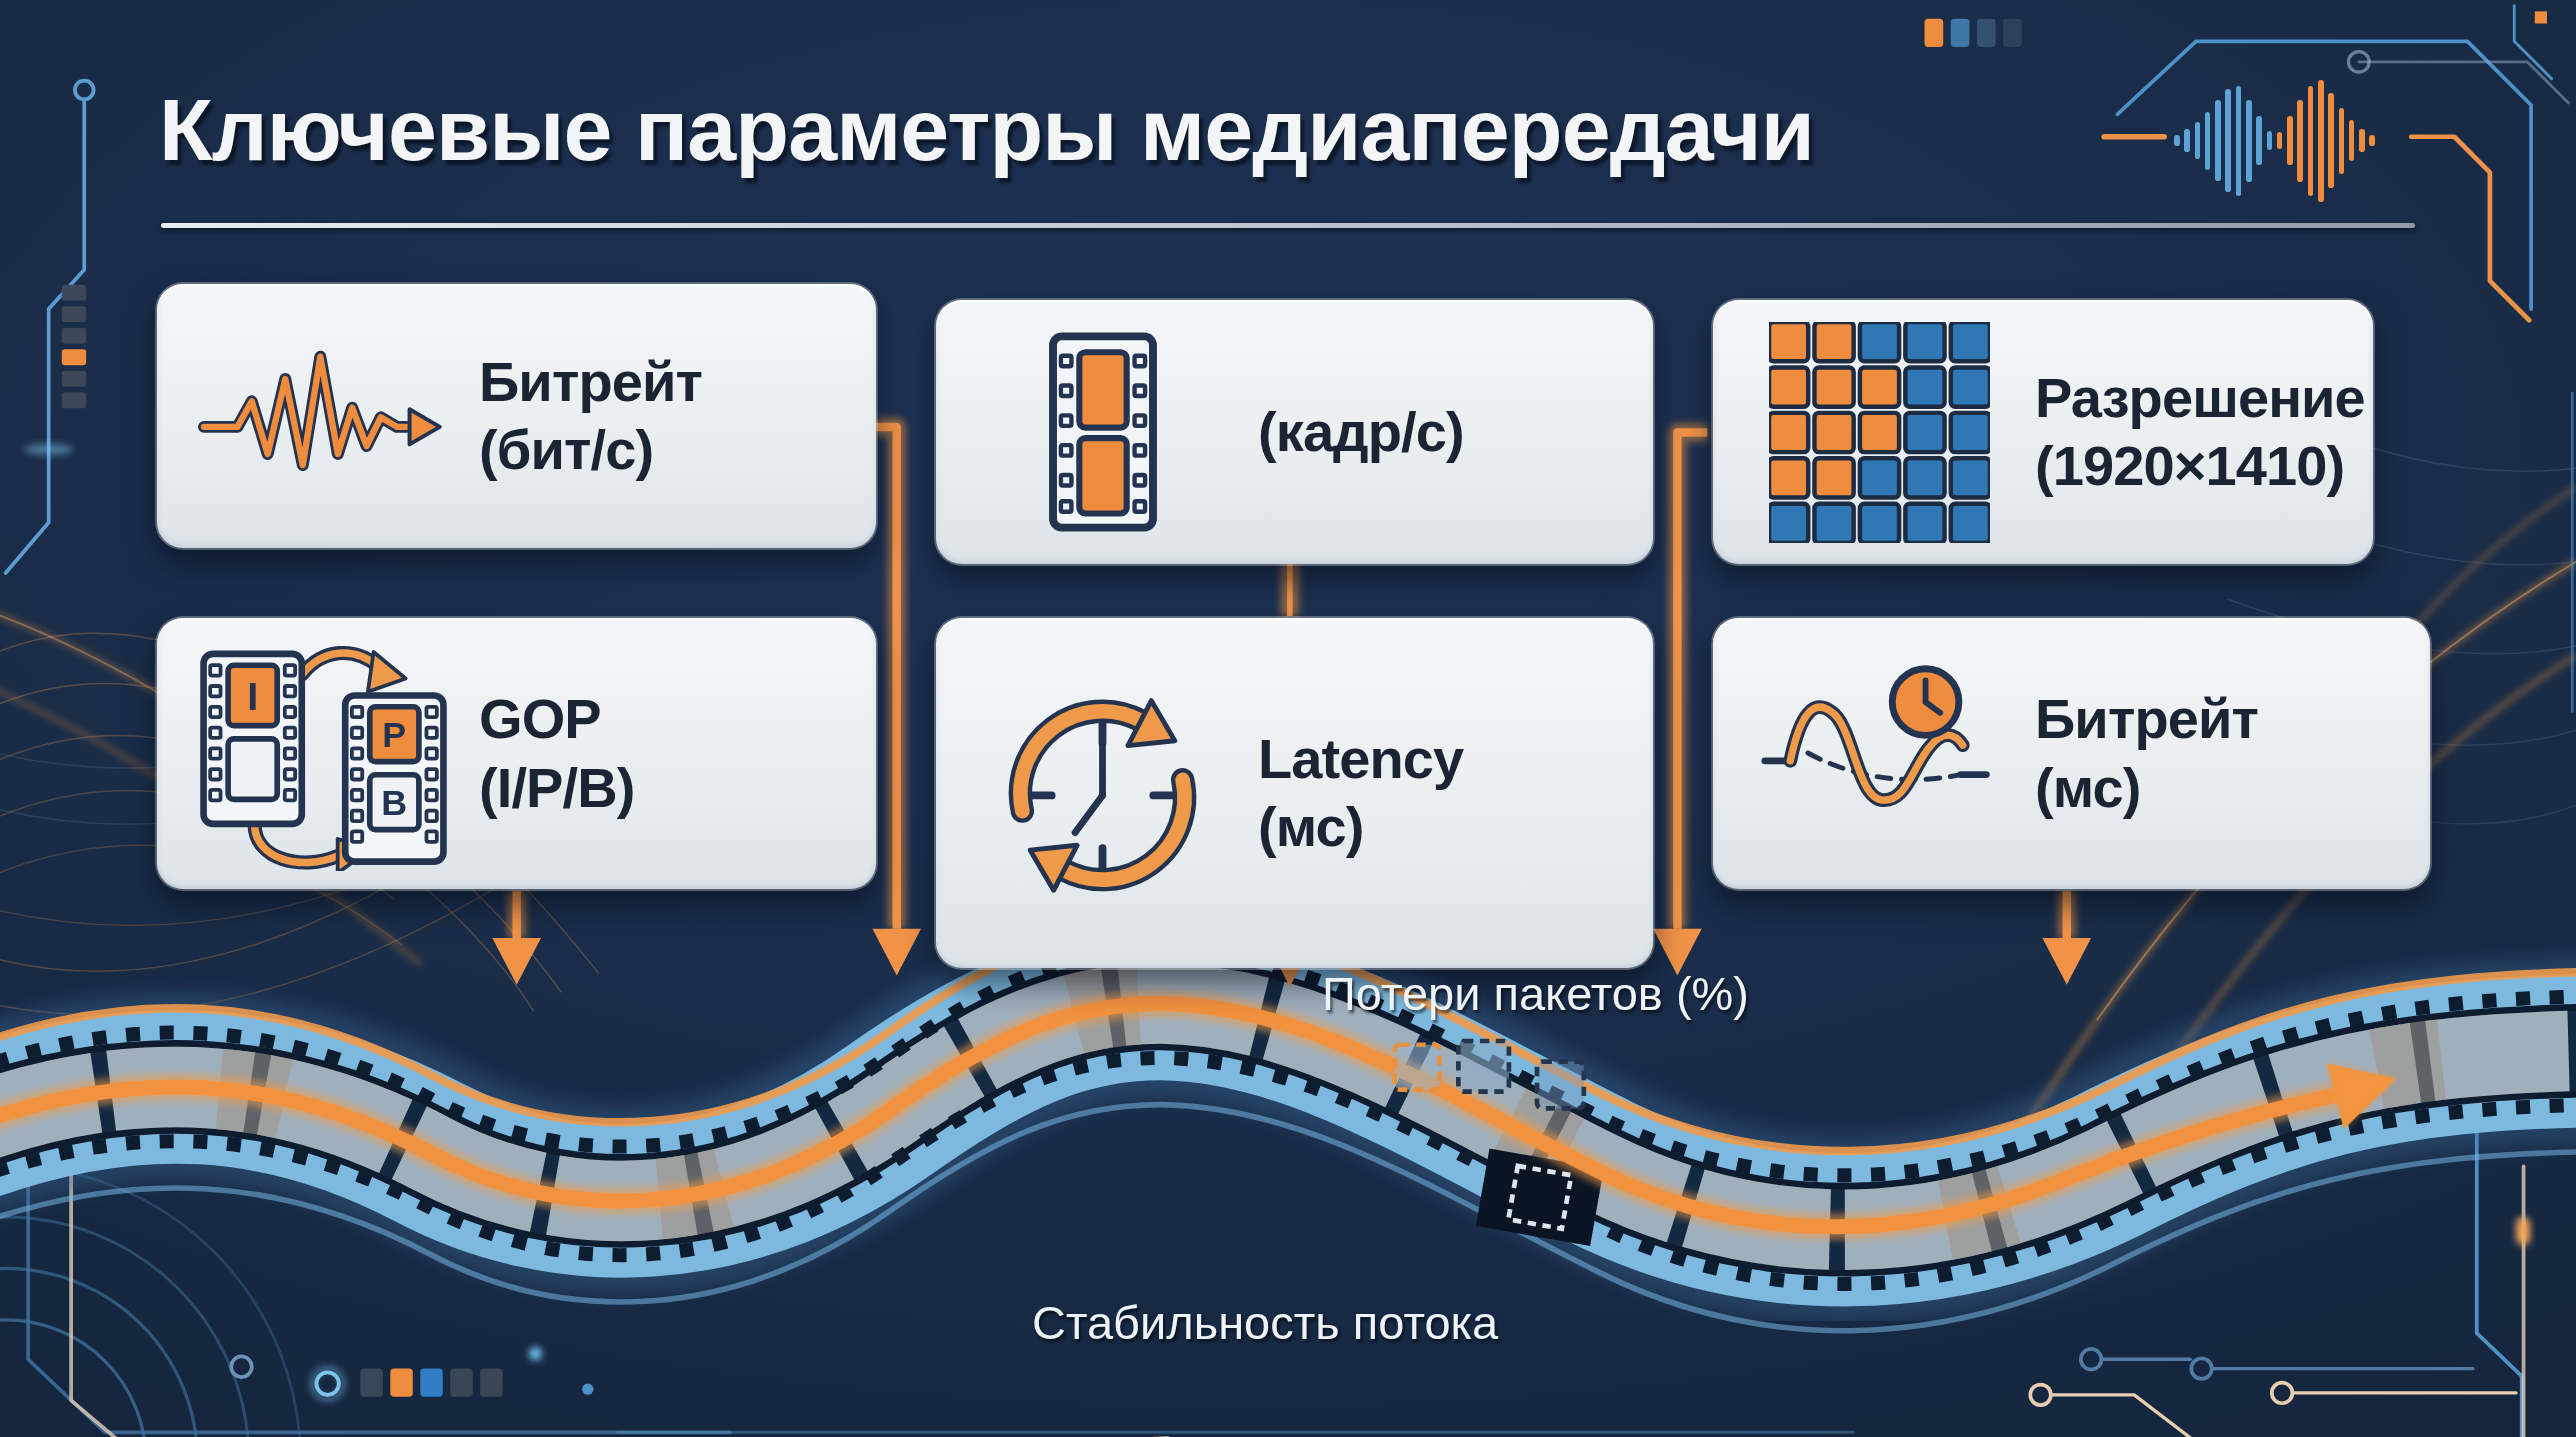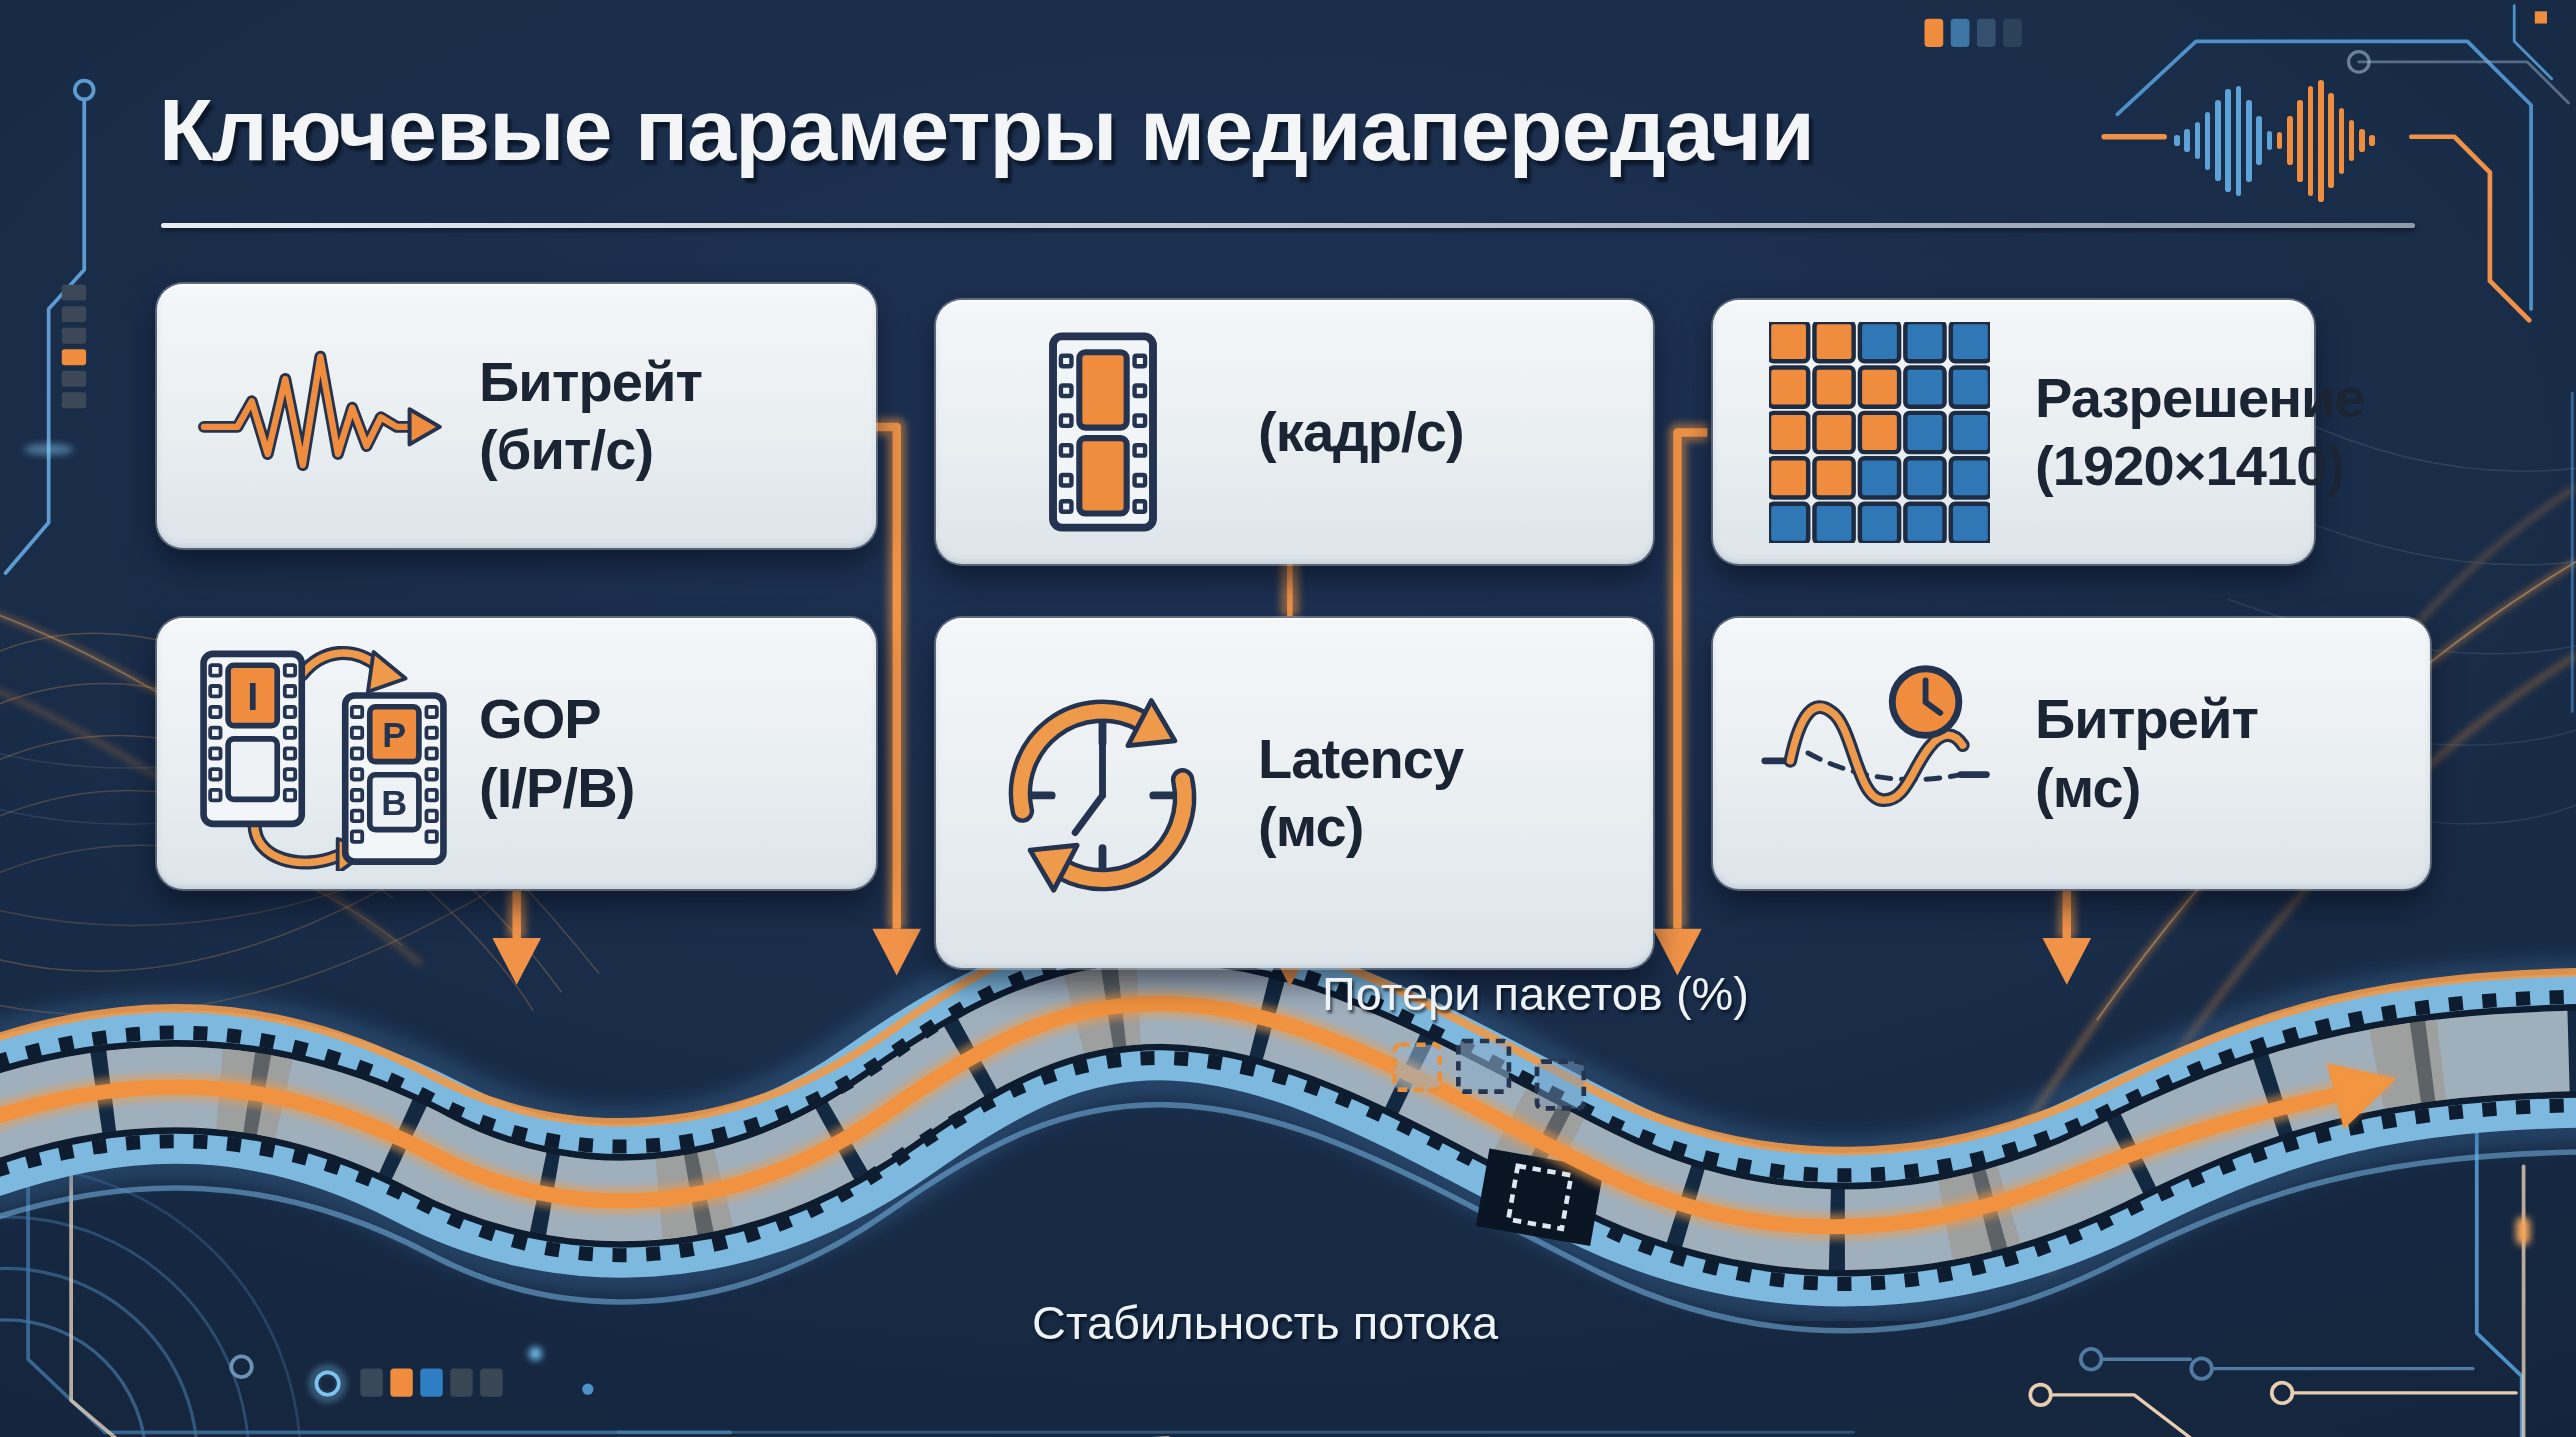--- a/index.html
+++ b/index.html
@@ -23,21 +23,21 @@
     position:absolute;z-index:2;border-radius:26px;
     background:linear-gradient(180deg,#f4f7f9 0%,#e9eef1 55%,#dde5ea 100%);
     box-shadow:0 0 0 1.9px rgba(255,255,255,.30), 0 15px 30px rgba(4,10,22,.55),
                inset 0 1.9px 1.9px rgba(255,255,255,.9), inset 0 -2.8px 5.6px rgba(150,170,190,.35);
     display:flex;align-items:center;gap:28px;padding:0 34px 0 39px;box-sizing:border-box;
   }
   .icon-wrap{width:255px;flex:0 0 auto;display:flex;justify-content:center;align-items:center;}
   .card-text{font-size:56px;font-weight:bold;line-height:1.22;color:#1b2433;letter-spacing:-0.9px;}
   .c1{left:157px;top:284px;width:719px;height:264px;}
   .c2{left:936px;top:300px;width:717px;height:264px;}
-  .c3{left:1713px;top:300px;width:601px;height:264px;}
+  .c3{left:1713px;top:300px;width:660px;height:264px;}
   .c4{left:157px;top:618px;width:719px;height:271px;}
   .c5{left:936px;top:618px;width:717px;height:350px;}
   .c6{left:1713px;top:618px;width:717px;height:271px;}
   .stream-label{
     position:absolute;z-index:3;color:#eef3f7;font-weight:normal;
     text-shadow:1.9px 2.8px 2.8px rgba(4,10,20,.65);white-space:nowrap;
   }
   .packet-label{left:1322px;top:966px;font-size:47px;}
   .stability-label{left:1032px;top:1295px;font-size:47px;}
   .waveform{

